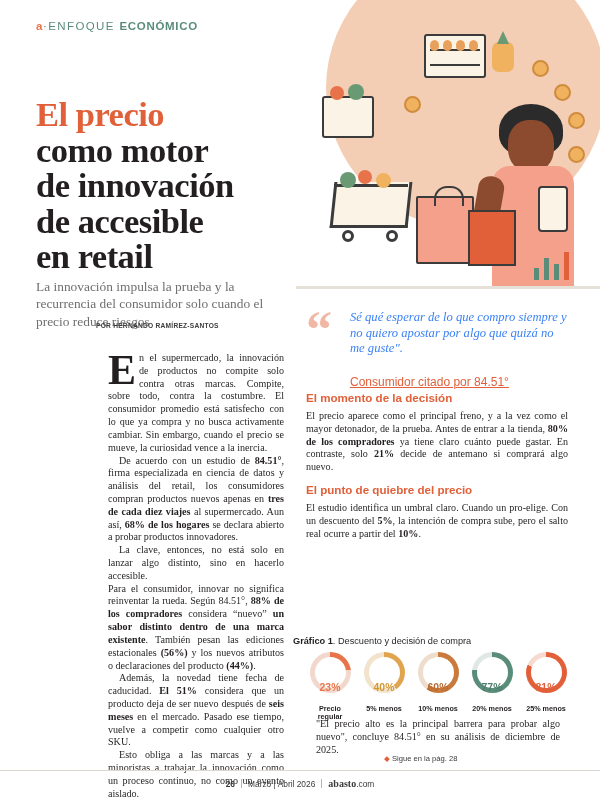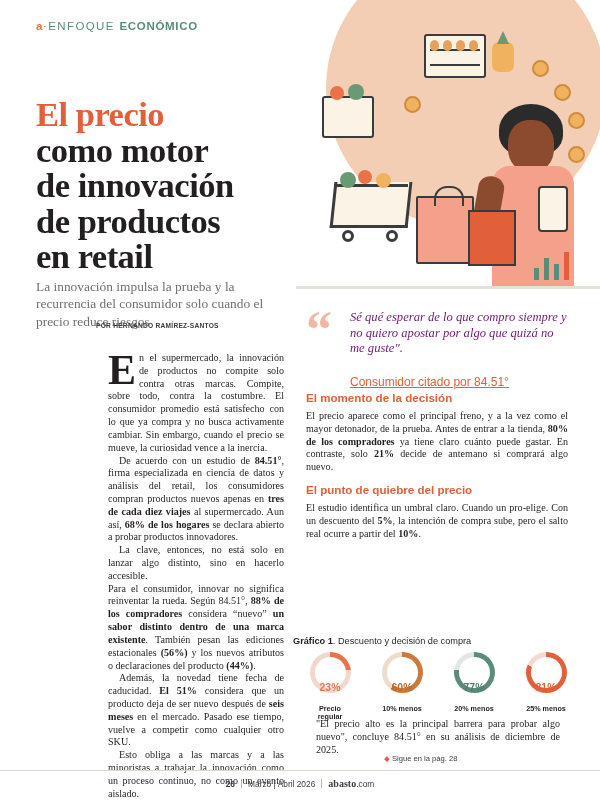--- a/index.html
+++ b/index.html
@@ -141,21 +141,21 @@
     position:absolute; left:306px; top:310px; width:262px;
   }
   .quote-mark {
     position:absolute; left:0; top:2px;
     font-family:"Liberation Serif", serif;
     font-size:52px; line-height:.7; color:#f0b8a4; font-weight:700;
   }
   .quote-text {
     margin-left:44px;
     font-family:"Liberation Serif", serif;
-    font-size:12.6px; line-height:1.24; font-style:italic; color:#701a75;
+    font-size:12.6px; line-height:1.24; font-style:italic; color:#3b82f6;
   }
   .quote-attr {
     margin-left:44px; margin-top:18px;
     font-family:"Liberation Sans", sans-serif;
     font-size:12px; color:#e1603a;text-decoration:underline;
   }
 
   
   .col {
     position:absolute;
@@ -302,21 +302,21 @@
     <div class="chartbar" style="left:34px; height:28px; background:#e1603a;"></div>
   </div>
 
   <div class="floor"></div>
 </div>
 
 <h1 class="headline">
   <span class="l1">El precio</span>
   <span>como motor</span>
   <span>de innovación</span>
-  <span>de productos</span>
+  <span>de accesible</span>
   <span>en retail</span>
 </h1>
 
 <div class="deck">La innovación impulsa la prueba y la recurrencia del consumidor solo cuando el precio reduce riesgos</div>
 <div class="byline">POR HERNANDO RAMÍREZ-SANTOS</div>
 
 <div class="quote-wrap">
   <div class="quote-mark">“</div>
   <div class="quote-text">Sé qué esperar de lo que compro siempre y no quiero apostar por algo que quizá no me guste".</div>
   <div class="quote-attr">Consumidor citado por 84.51°</div>
@@ -346,20 +346,27 @@
 
 <div class="donuts">
   <div class="donut-cell">
     <div class="donut" style="background:conic-gradient(#e8734a 0 23%, #f2d8cc 23% 100%)">
       <div class="inner"></div>
       <span class="val" style="color:#e8734a">23%</span>
     </div>
     <div class="donut-lbl">Precio regular</div>
   </div>
   <div class="donut-cell">
+    <div class="donut" style="background:conic-gradient(#e0a44e 0 40%, #f2e4cc 40% 100%)">
+      <div class="inner"></div>
+      <span class="val" style="color:#d2952f">40%</span>
+    </div>
+    <div class="donut-lbl">5% menos</div>
+  </div>
+  <div class="donut-cell">
     <div class="donut" style="background:conic-gradient(#c97a3c 0 60%, #eeddcc 60% 100%)">
       <div class="inner"></div>
       <span class="val" style="color:#b96a30">60%</span>
     </div>
     <div class="donut-lbl">10% menos</div>
   </div>
   <div class="donut-cell">
     <div class="donut" style="background:conic-gradient(#5a8c7a 0 77%, #dfe8e3 77% 100%)">
       <div class="inner"></div>
       <span class="val" style="color:#4d7e6c">77%</span>

